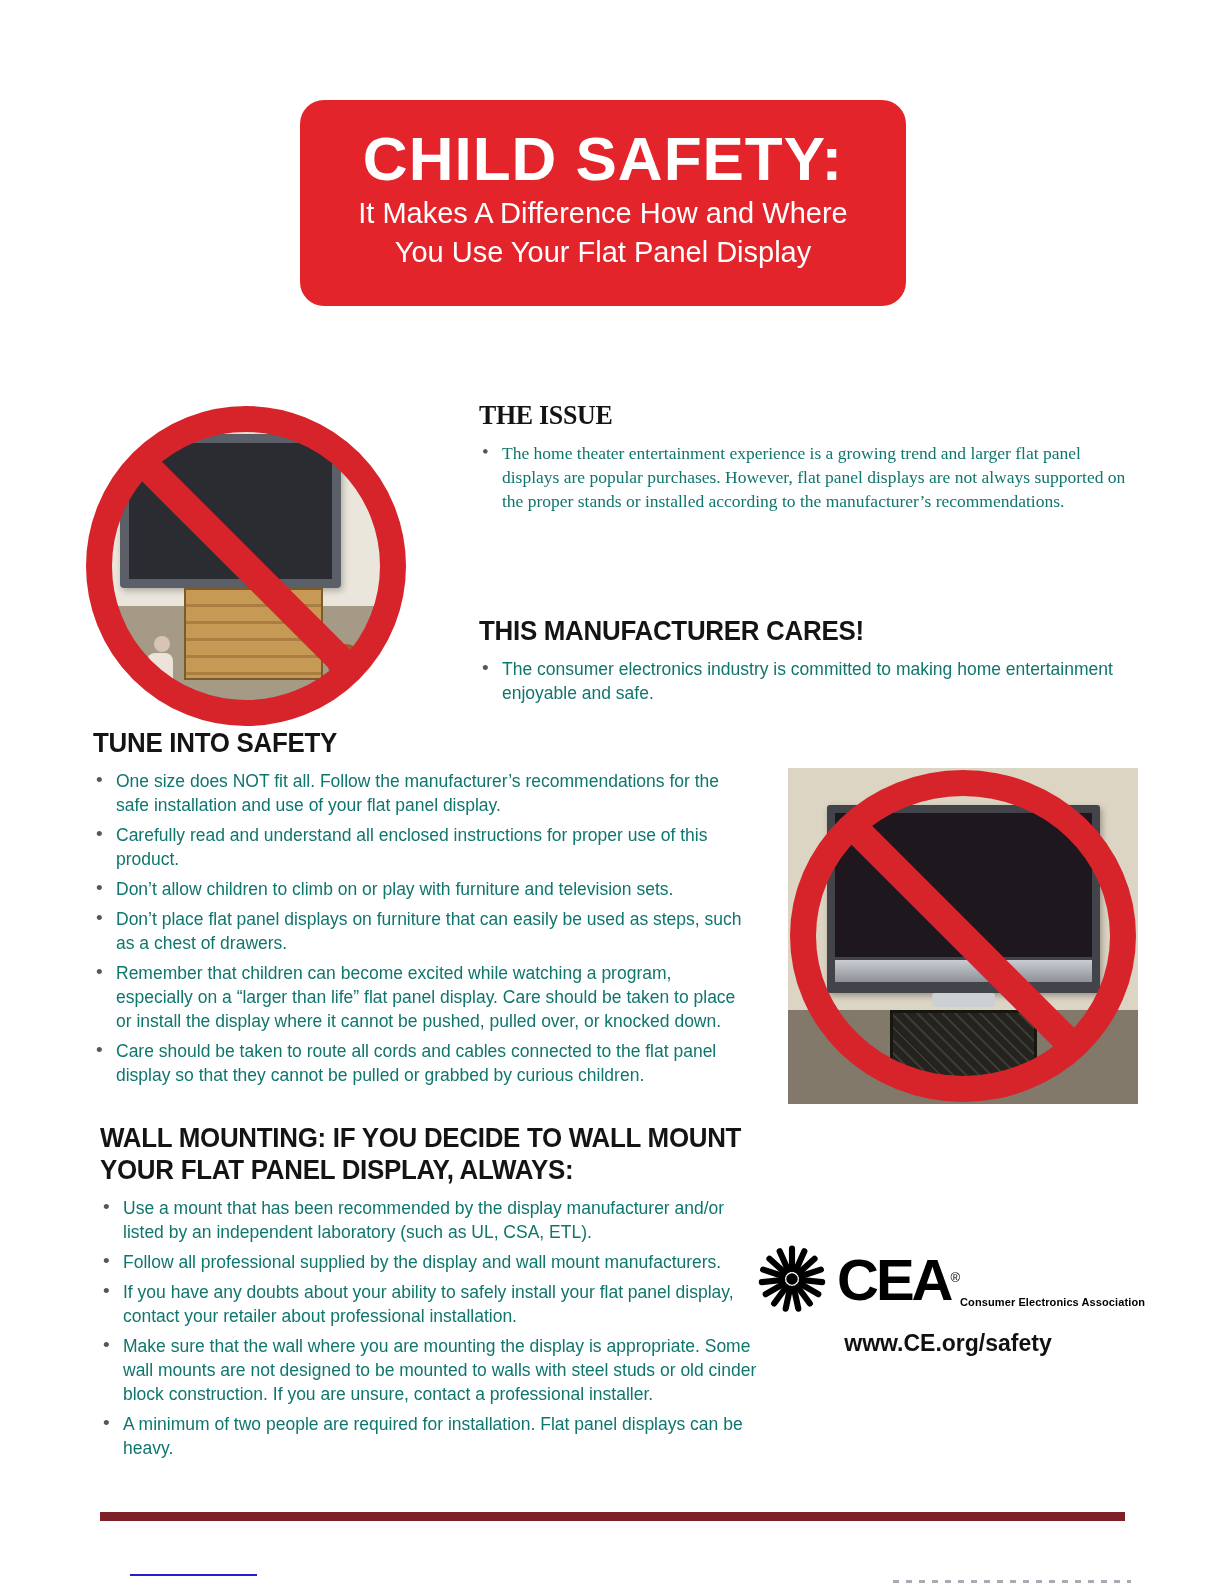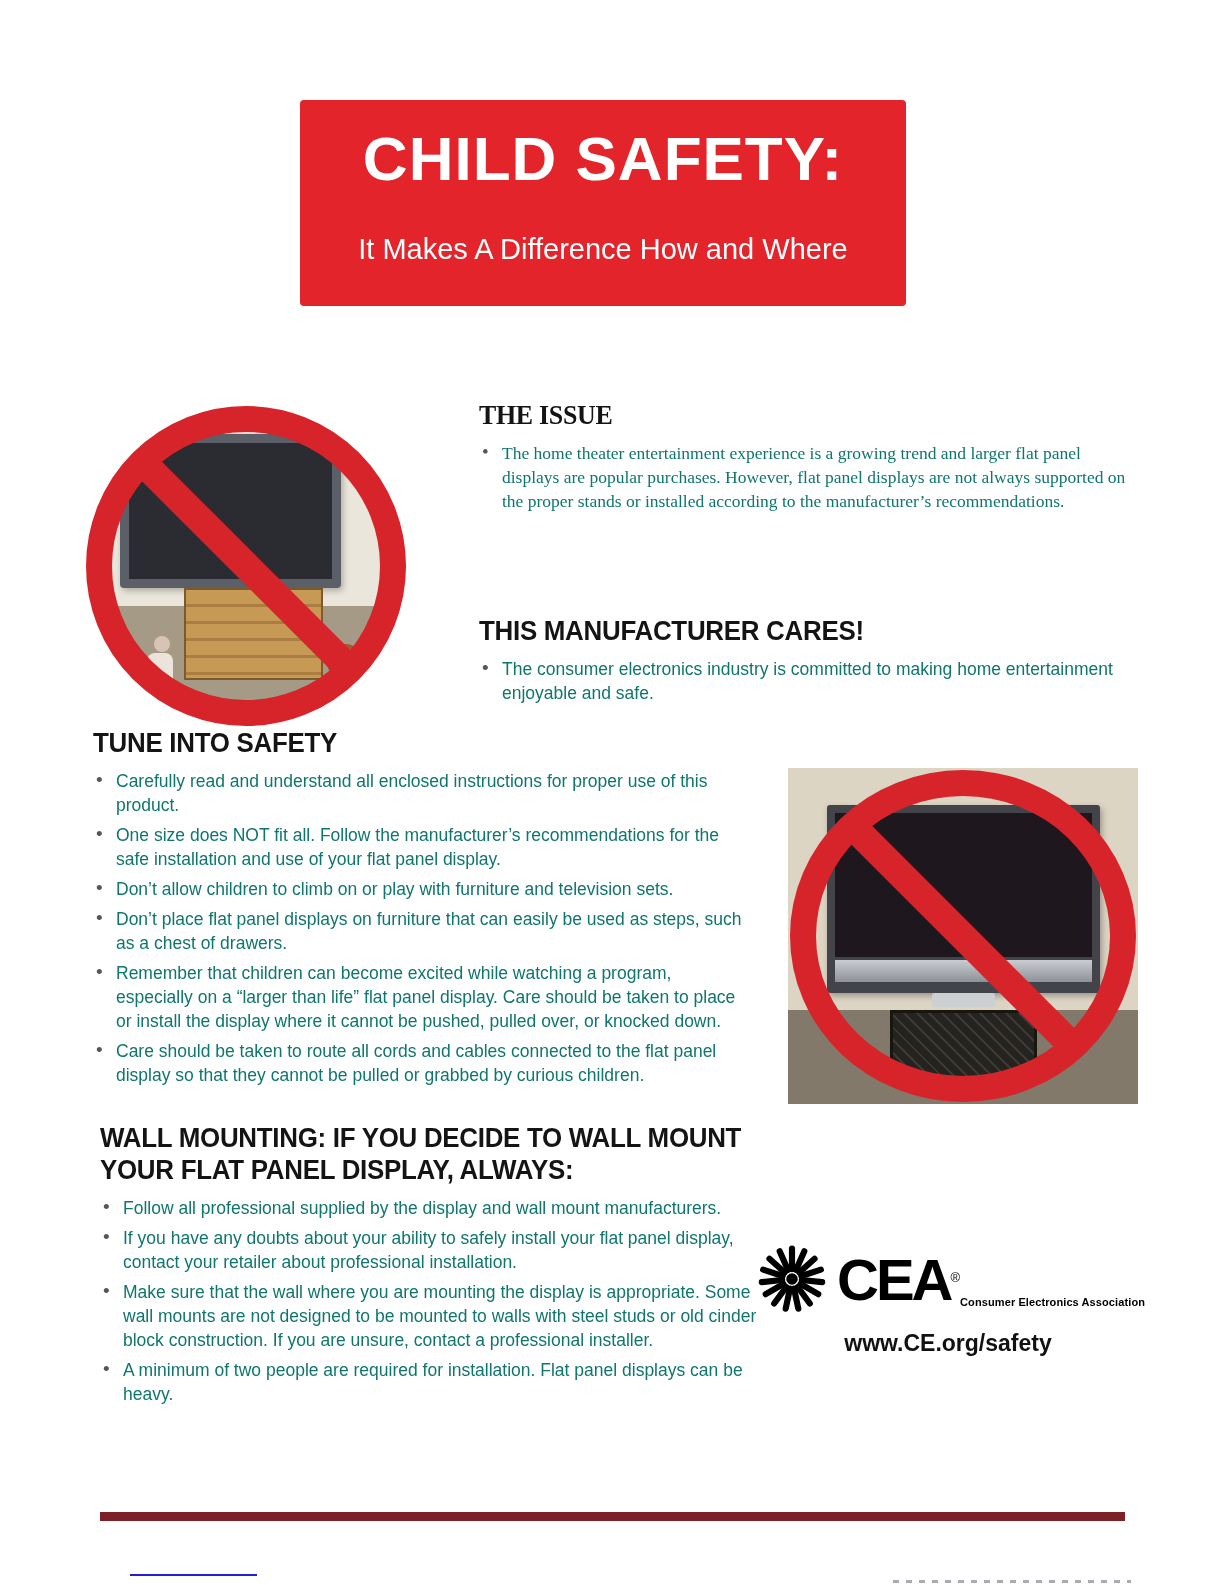--- a/index.html
+++ b/index.html
@@ -3,23 +3,23 @@
 <meta charset="utf-8">
 <style>
   * { margin:0; padding:0; box-sizing:border-box; }
   html,body { background:#ffffff; }
   body { font-family:"Liberation Sans", sans-serif; }
 
   .page { position:relative; width:1225px; height:1585px; background:#fff; overflow:hidden; }
 
   
   .banner { position:absolute; left:300px; top:100px; width:606px; height:206px;
-            background:#e3242b; border-radius:4px; color:#fff; text-align:center; padding-top:24px; }
+            background:#e3242b; border-radius:24px; color:#fff; text-align:center; padding-top:24px; }
   .banner-title { font-size:62px; font-weight:bold; letter-spacing:1px; line-height:70px; }
-  .banner-sub { font-size:29px; line-height:39px; font-weight:normal;margin-top:36px; }
+  .banner-sub { font-size:29px; line-height:39px; font-weight:normal; }
 
   
   .intro { position:absolute; left:165px; top:328px; width:905px; font-size:26px;
            line-height:36px; color:#38393b; }
 
   
   .sec { position:absolute; }
   .heading { font-size:27px; font-weight:bold; color:#141414; letter-spacing:-0.3px;
              transform:scaleX(0.96); transform-origin:left; white-space:nowrap; }
   .heading2 { line-height:32px; }
@@ -123,22 +123,22 @@
   <section class="sec sec-cares">
     <h2 class="heading">THIS MANUFACTURER CARES!</h2>
     <ul class="bullets">
       <li><span>The consumer electronics industry is committed to making home entertainment enjoyable and safe.</span></li>
     </ul>
   </section>
 
   <section class="sec sec-tune">
     <h2 class="heading">TUNE INTO SAFETY</h2>
     <ul class="bullets">
+      <li><span>One size does NOT fit all. Follow the manufacturer’s recommendations for the safe installation and use of your flat panel display.</span></li>
       <li><span>Carefully read and understand all enclosed instructions for proper use of this product.</span></li>
-      <li><span>One size does NOT fit all. Follow the manufacturer’s recommendations for the safe installation and use of your flat panel display.</span></li>
       <li><span>Don’t allow children to climb on or play with furniture and television sets.</span></li>
       <li><span>Don’t place flat panel displays on furniture that can easily be used as steps, such as a chest of drawers.</span></li>
       <li><span>Remember that children can become excited while watching a program, especially on a “larger than life” flat panel display. Care should be taken to place or install the display where it cannot be pushed, pulled over, or knocked down.</span></li>
       <li><span>Care should be taken to route all cords and cables connected to the flat panel display so that they cannot be pulled or grabbed by curious children.</span></li>
     </ul>
   </section>
 
   <div class="photo-b">
     <div class="pb-floor"></div>
     <div class="pb-tv">
@@ -150,20 +150,21 @@
     <div class="pb-slash-clip">
       <div class="slash"></div>
     </div>
     <div class="pb-ring"></div>
   </div>
 
   <section class="sec sec-wall">
     <h2 class="heading heading2">WALL MOUNTING: IF YOU DECIDE TO WALL MOUNT</h2>
     <h2 class="heading heading2">YOUR FLAT PANEL DISPLAY, ALWAYS:</h2>
     <ul class="bullets">
+      <li><span>Use a mount that has been recommended by the display manufacturer and/or listed by an independent laboratory (such as UL, CSA, ETL).</span></li>
       <li><span>Follow all professional supplied by the display and wall mount manufacturers.</span></li>
       <li><span>If you have any doubts about your ability to safely install your flat panel display, contact your retailer about professional installation.</span></li>
       <li><span>Make sure that the wall where you are mounting the display is appropriate. Some wall mounts are not designed to be mounted to walls with steel studs or old cinder block construction. If you are unsure, contact a professional installer.</span></li>
       <li><span>A minimum of two people are required for installation. Flat panel displays can be heavy.</span></li>
     </ul>
   </section>
 
   <div class="cea">
     <div class="cea-row">
       <svg class="starburst" viewBox="0 0 100 100" aria-hidden="true">

